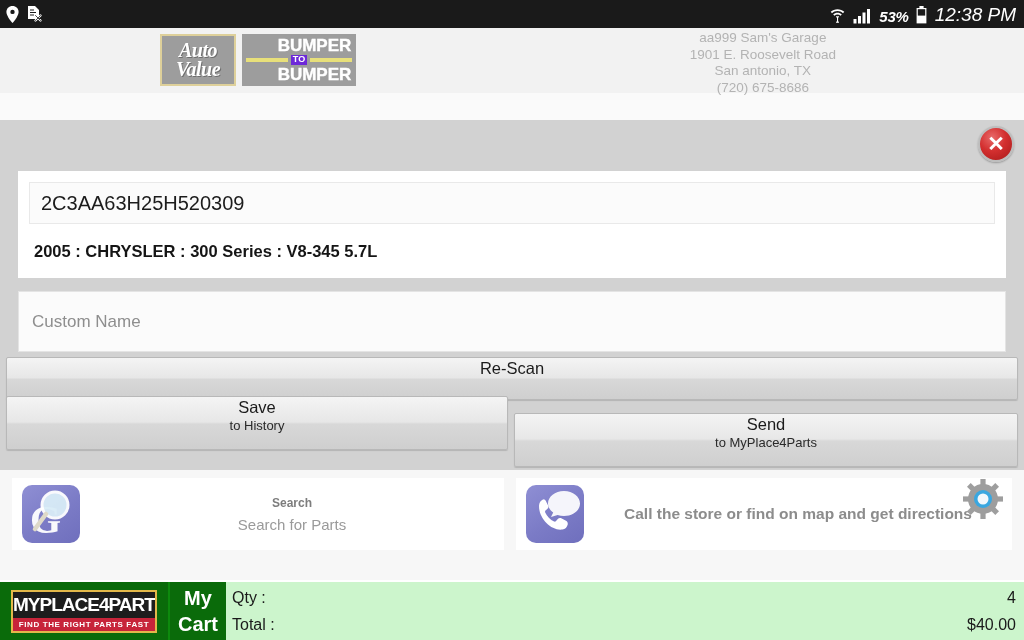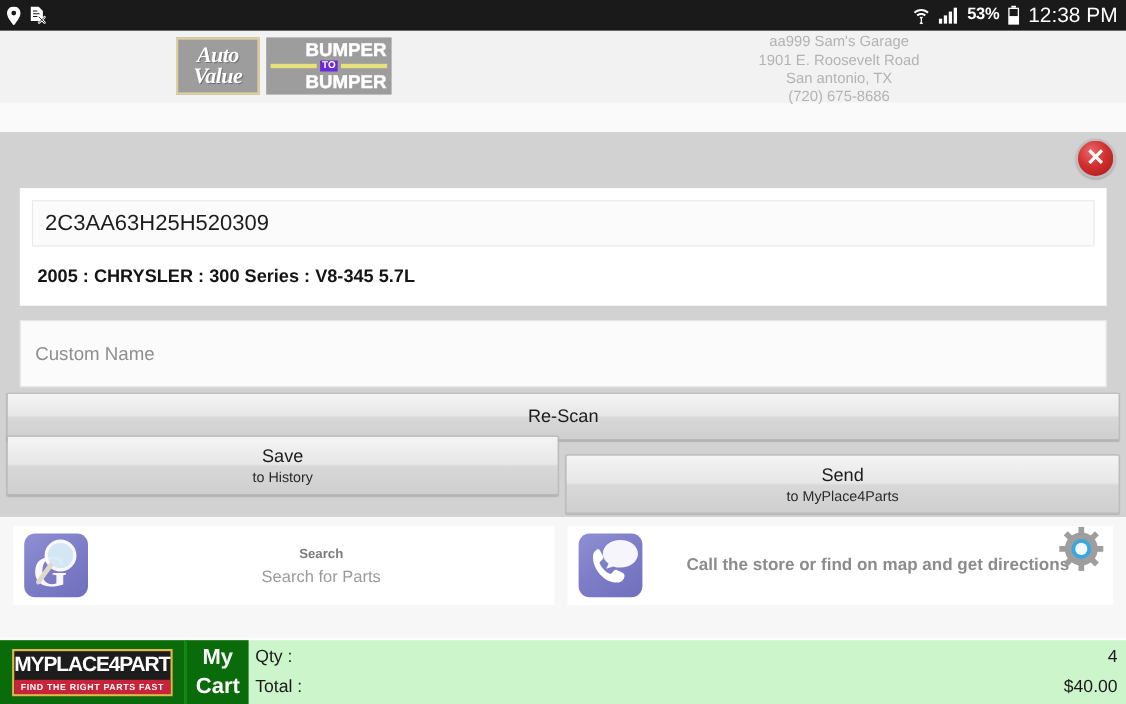--- a/index.html
+++ b/index.html
@@ -28,21 +28,21 @@
     left: 0; top: 0;
     width: 1024px; height: 28px;
     background: #1a1a1a;
     color: #ffffff;
     display: flex;
     align-items: center;
     box-sizing: border-box;
     padding: 0 8px 0 6px;
   }
   .sb-left { display: flex; align-items: center; gap: 8px; }
-  .sb-right { margin-left: auto; display: flex; align-items: flex-start; gap: 7px; }
+  .sb-right { margin-left: auto; display: flex; align-items: flex-end; gap: 7px; font-style: italic; }
   .sb-batt-pct {
     font-size: 15px;
     font-weight: bold;
     letter-spacing: -0.2px;
     line-height: 1;
   }
   .sb-clock {
     font-size: 19px;
     font-weight: normal;
     letter-spacing: 0px;
@@ -344,21 +344,20 @@
   .btn {
     position: absolute;
     box-sizing: border-box;
     background: linear-gradient(180deg, #f4f4f4 0%, #e7e7e7 48%, #d8d8d8 52%, #cfcfcf 100%);
     border: 1px solid #b8b8b8;
     border-radius: 2px;
     color: #1b1b1b;
     display: flex;
     flex-direction: column;
     align-items: center;
-    justify-content: center;
     cursor: pointer;
     box-shadow: 0 1px 1px rgba(0,0,0,0.14);
   }
   .btn-rescan {
     left: 6px; top: 237px;
     width: 1012px; height: 43px;
     font-size: 16px;
   }
   .btn-save {
     left: 6px; top: 276px;

